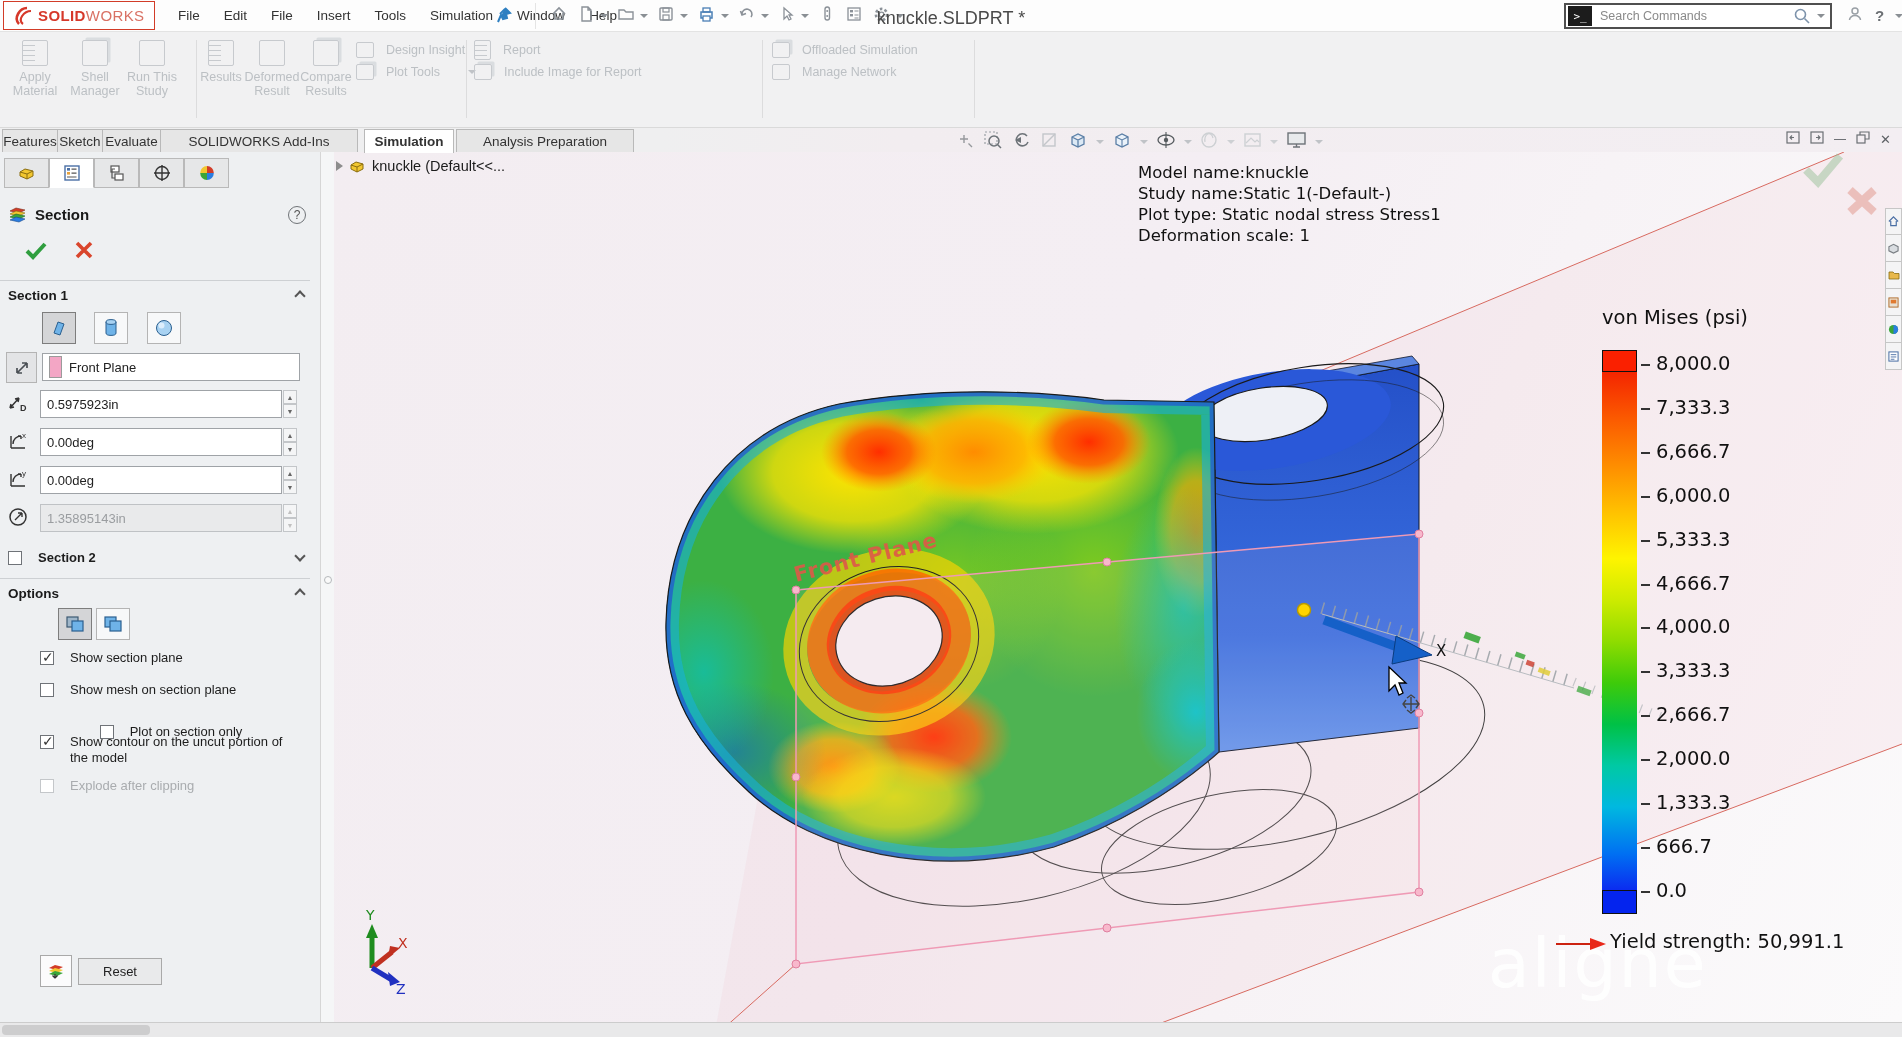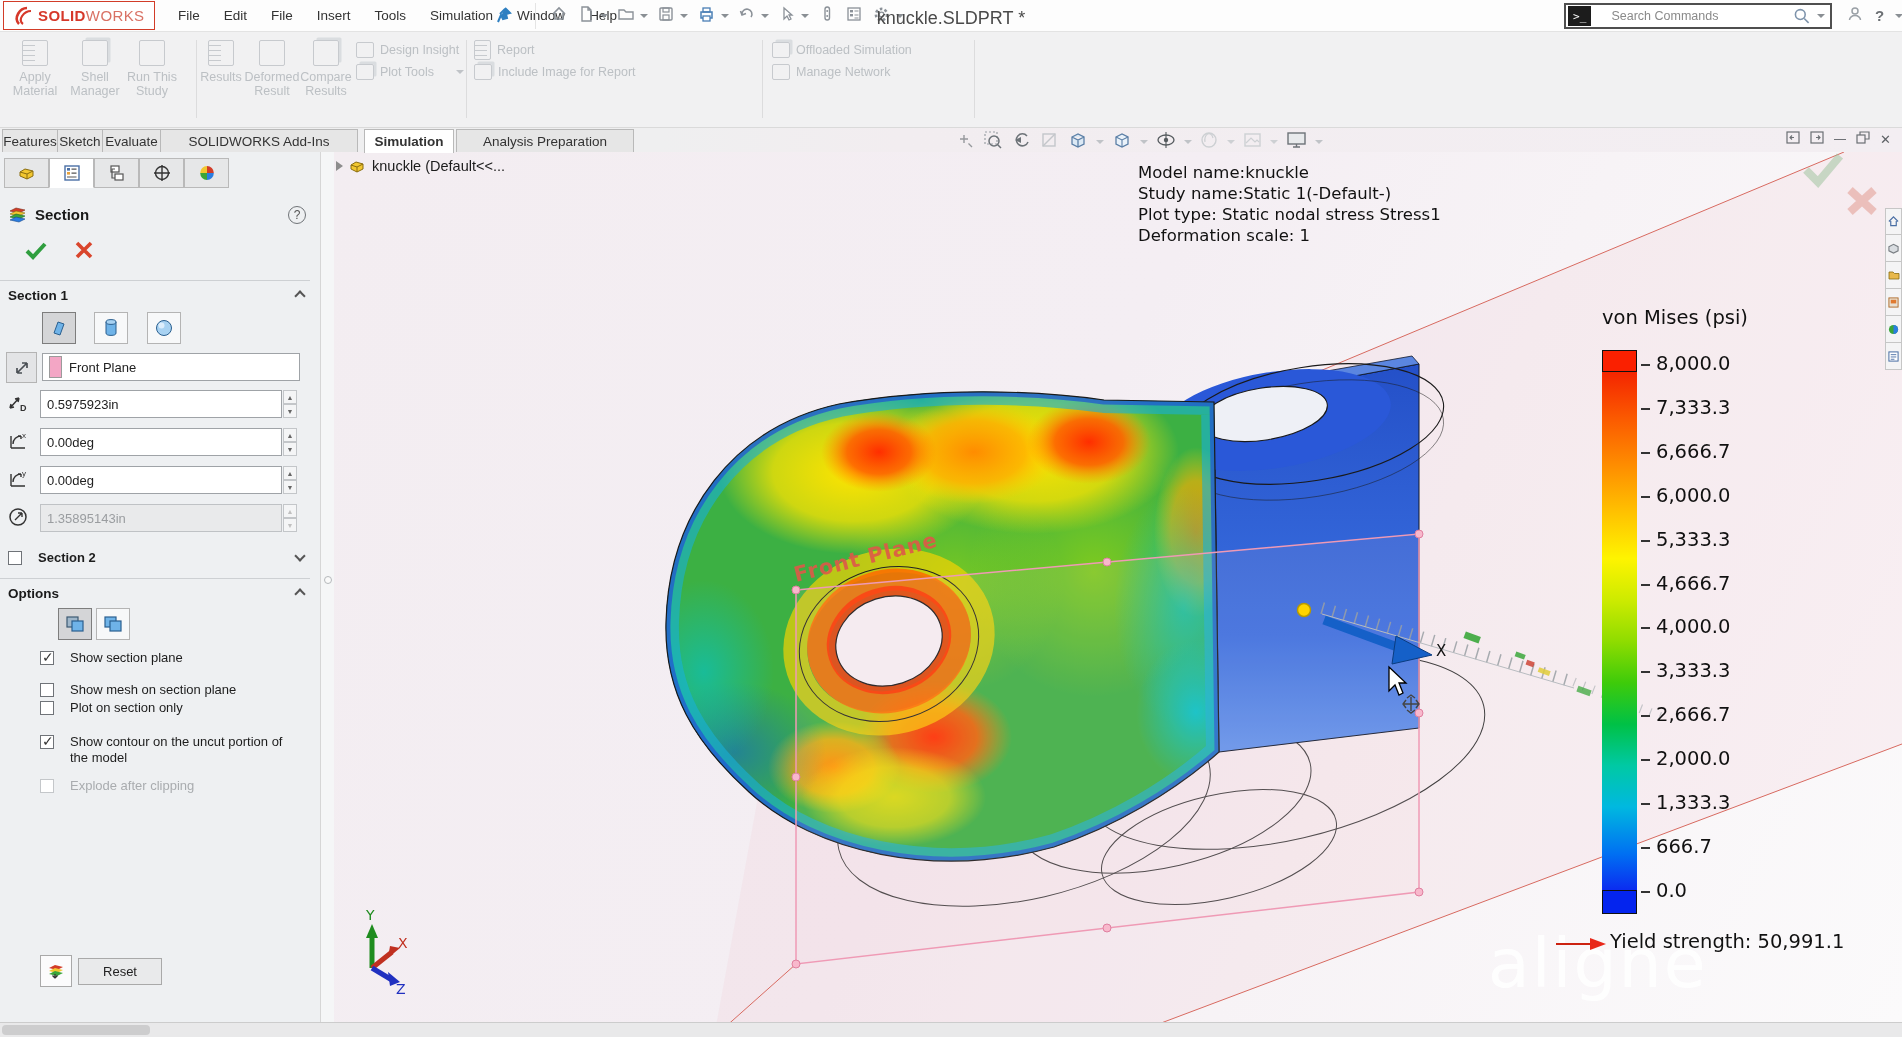--- a/index.html
+++ b/index.html
@@ -15,31 +15,31 @@
   .brand i { color:#d97164; font-style:normal; }
   .menubar { position:absolute; left:178px; top:0; height:31px; display:flex; align-items:center; gap:24px; font-size:13.5px; color:#333; }
   .menubar span { cursor:default; }
   .pin { position:absolute; left:496px; top:6px; }
   .qat { position:absolute; left:535px; top:3px; height:26px; display:flex; align-items:center; gap:9px; border-left:1px solid #e4e4e4; padding-left:14px; }
   .qat .caret { margin-left:-4px; }
   .caret { width:0; height:0; border-left:4px solid transparent; border-right:4px solid transparent; border-top:4px solid #8a8f94; display:inline-block; }
   .doc-title { position:absolute; left:0; right:0; top:8px; text-align:center; font-size:18px; color:#4a4a4a; pointer-events:none; }
   .searchbox { position:absolute; left:1564px; top:3px; width:268px; height:26px; border:2px solid #4f4f4f; background:#fff; display:flex; align-items:center; }
   .console-ic { width:24px; height:20px; background:#1c1c1c; color:#fff; font-size:11px; margin-left:2px; display:flex; align-items:center; justify-content:center; font-family:"DejaVu Sans Mono",monospace; }
-  .searchbox input { flex:1; border:none; outline:none; font-size:12.5px; color:#444; padding:0 20px; font-family:"Liberation Sans",sans-serif; }
+  .searchbox input { flex:1; border:none; outline:none; font-size:12.5px; color:#444; padding:0 8px; font-family:"Liberation Sans",sans-serif; }
   .searchbox input::placeholder { color:#8a8a8a; }
   .tb-right { position:absolute; left:1846px; top:0; height:31px; display:flex; align-items:center; gap:11px; color:#6b6f73; }
   .help-q { font-size:15px; font-weight:bold; color:#5f6putrid367; }
 
   
   .ribbon { position:absolute; left:0; top:32px; width:1902px; height:96px; background:#f1f1f2; border-bottom:1px solid #dadada; }
   .rdiv { position:absolute; top:8px; height:78px; width:1px; background:#dcdcdd; }
   .bigbtn { position:absolute; top:5px; height:86px; display:flex; flex-direction:column; align-items:center; color:#bcc0c4; font-size:12.5px; text-align:center; line-height:14px; }
   .bigbtn .bic { width:26px; height:26px; margin:3px 0 4px 0; }
-  .rrow { position:absolute; height:20px; display:flex; align-items:center; gap:6px; color:#bcc0c4; font-size:12.5px; white-space:nowrap; }
+  .rrow { position:absolute; height:20px; display:flex; align-items:center; gap:12px; color:#bcc0c4; font-size:12.5px; white-space:nowrap; }
   .ic-doc { width:17px; height:20px; border:1.5px solid #c7cace; background:linear-gradient(#f1f1f2 3px,#c7cace 3px,#c7cace 4px,#f1f1f2 4px) 0 6px/12px 5px repeat-y; border-radius:2px; }
   .ic-box { width:18px; height:16px; border:1.5px solid #c7cace; border-radius:2px; }
   .ic-lay { width:18px; height:16px; border:1.5px solid #c7cace; box-shadow:3px -3px 0 -0.5px #dadde0; border-radius:2px; }
   .rcaret { width:0;height:0;border-left:4px solid transparent;border-right:4px solid transparent;border-top:4px solid #c0c3c7; }
 
   
   .tabrow { position:absolute; left:0; top:128px; width:1902px; height:24px; background:linear-gradient(90deg,#efeff0 0 660px,#f2edf0 900px,#f3eef2 100%); }
   .tab { position:absolute; top:1px; height:23px; background:#e6e6e6; border:1px solid #b9b9b9; border-bottom:none; font-size:13.5px; color:#333; display:flex; align-items:center; justify-content:center; }
   .tab.active { background:#ffffff; font-weight:bold; height:24px; z-index:2; }
   .headsup { position:absolute; left:955px; top:2px; display:flex; align-items:center; gap:7px; }
@@ -500,21 +500,21 @@
       </div>
 
     <div class="cb checked" style="top:498px;">
         <span class="box"></span>
         <span>Show section plane</span>
       </div>
     <div class="cb" style="top:530px;">
         <span class="box"></span>
         <span>Show mesh on section plane</span>
       </div>
-    <div class="cb" style="top:548px;">
+    <div class="cb" style="top:572px;justify-content:center;">
         <span class="box"></span>
         <span>Plot on section only</span>
       </div>
     <div class="cb checked" style="top:582px;">
         <span class="box"></span>
         <span>Show contour on the uncut portion of the model</span>
       </div>
     <div class="cb dis" style="top:626px;">
         <span class="box"></span>
         <span>Explode after clipping</span>

